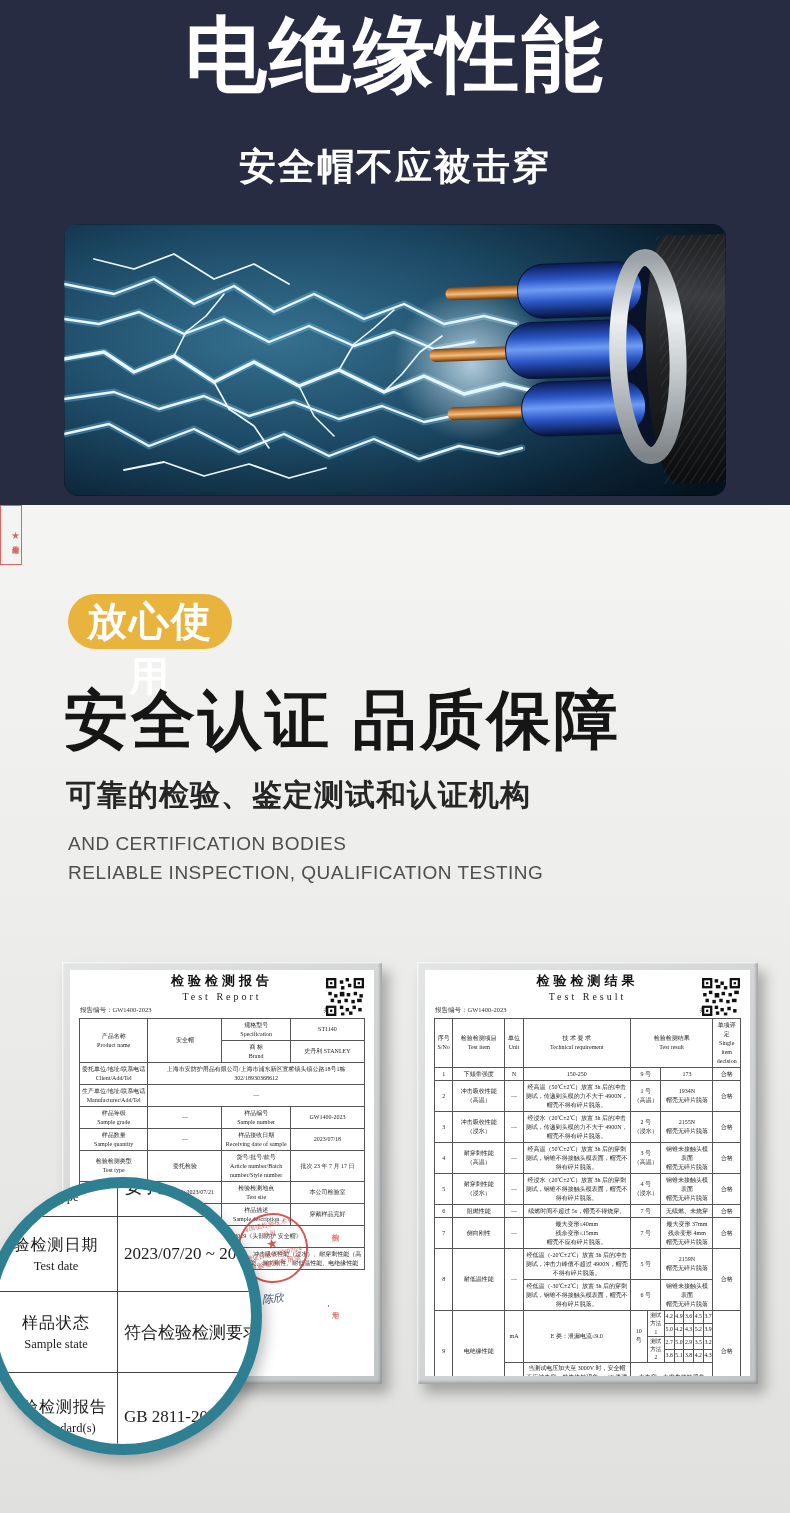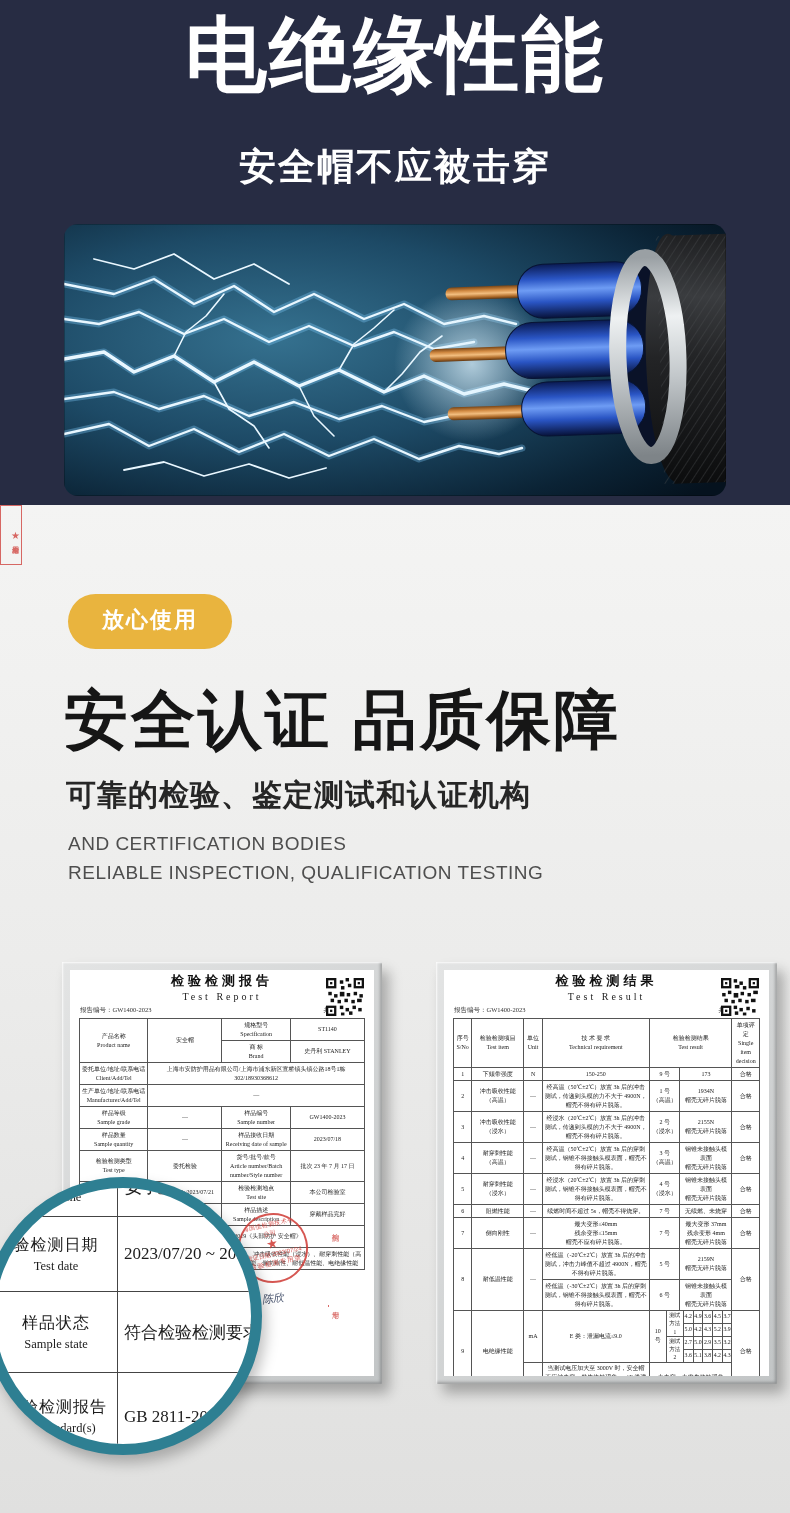--- a/index.html
+++ b/index.html
@@ -11,33 +11,33 @@
   .hero-title{position:absolute;left:0;top:8px;width:790px;text-align:center;
     font-size:82px;font-weight:900;color:#ffffff;letter-spacing:2px;line-height:1.15;}
   .hero-sub{position:absolute;left:0;top:142px;width:790px;text-align:center;
     font-size:37px;font-weight:700;color:#ffffff;letter-spacing:2px;}
   .photo{position:absolute;left:64px;top:224px;width:662px;height:272px;border-radius:14px;overflow:hidden;}
 
   
   .lower{position:absolute;left:0;top:505px;width:790px;height:1008px;
     background:linear-gradient(180deg,#f4f4f3 0%,#ececeb 45%,#e0e0df 100%);}
   .badge{position:absolute;left:68px;top:89px;width:164px;height:55px;border-radius:28px;
-    background:#e9b43e;color:#ffffff;font-size:22px;font-weight:700;text-align:center;line-height:55px;letter-spacing:2px;font-family:Liberation Mono, monospace;}
+    background:#e9b43e;color:#ffffff;font-size:40px;font-weight:700;text-align:center;line-height:55px;letter-spacing:2px;}
   .big-heading{position:absolute;left:64px;top:172px;font-size:64px;font-weight:900;color:#161616;letter-spacing:3px;white-space:nowrap;}
   .cn-sub{position:absolute;left:66px;top:270px;font-size:30px;font-weight:600;color:#262626;letter-spacing:1px;}
   .eng{position:absolute;left:68px;top:324px;font-size:19px;font-weight:500;color:#4e4e4e;line-height:29px;letter-spacing:0.5px;}
 
   
   .cert{position:absolute;background:linear-gradient(135deg,#e3e4e4,#c2c5c6);
     box-shadow:7px 9px 12px rgba(0,0,0,0.28), inset 1px 1px 2px rgba(255,255,255,0.9), inset -2px -2px 3px rgba(0,0,0,0.25);
     padding:8px;}
   .cert-page{position:relative;width:100%;height:100%;background:#ffffff;overflow:hidden;
     font-family:"Liberation Serif",serif;color:#222;}
   .cert-left{left:62px;top:457px;width:304px;height:406px;}
-  .cert-right{left:436px;top:457px;width:325px;height:406px;}
+  .cert-right{left:417px;top:457px;width:325px;height:406px;}
   .cert-title{margin-top:2px;text-align:center;font-size:13px;font-weight:700;letter-spacing:4px;color:#111;}
   .cert-title-en{text-align:center;font-size:10px;letter-spacing:3px;color:#222;margin-top:1px;}
   .cert-meta{display:flex;justify-content:space-between;padding:4px 10px 3px 10px;font-size:6.5px;color:#333;}
   .qr{position:absolute;right:10px;top:8px;width:38px;height:38px;}
 
   table.ct{border-collapse:collapse;table-layout:fixed;margin:0 auto;width:calc(100% - 18px);}
   table.ct td{border:0.7px solid #555;text-align:center;vertical-align:middle;
     font-size:6px;line-height:1.5;padding:1.5px 2px;color:#222;}
   .prel{white-space:pre-line;}
   td.lt{font-size:6px;}
@@ -570,21 +570,21 @@
     <div class="edge-stamp es-l2">专用</div>
     <div class="es-r">
       <span class="st">★</span><span>检测专用章</span>
     </div>
 
     <div class="magnifier">
       <div class="mag-inner">
         <div class="mag-row" style="height:62px;">
           <div class="mag-label">
             <span class="cn">检验检测类型</span>
-            <span class="en">Test name</span>
+            <span class="en">Test type</span>
           </div>
           <div class="mag-value big">委托检验</div>
         </div>
         <div class="mag-row" style="height:74px;">
           <div class="mag-label">
             <span class="cn">验检测日期</span>
             <span class="en">Test date</span>
           </div>
           <div class="mag-value">2023/07/20 ~ 2023/07</div>
         </div>

